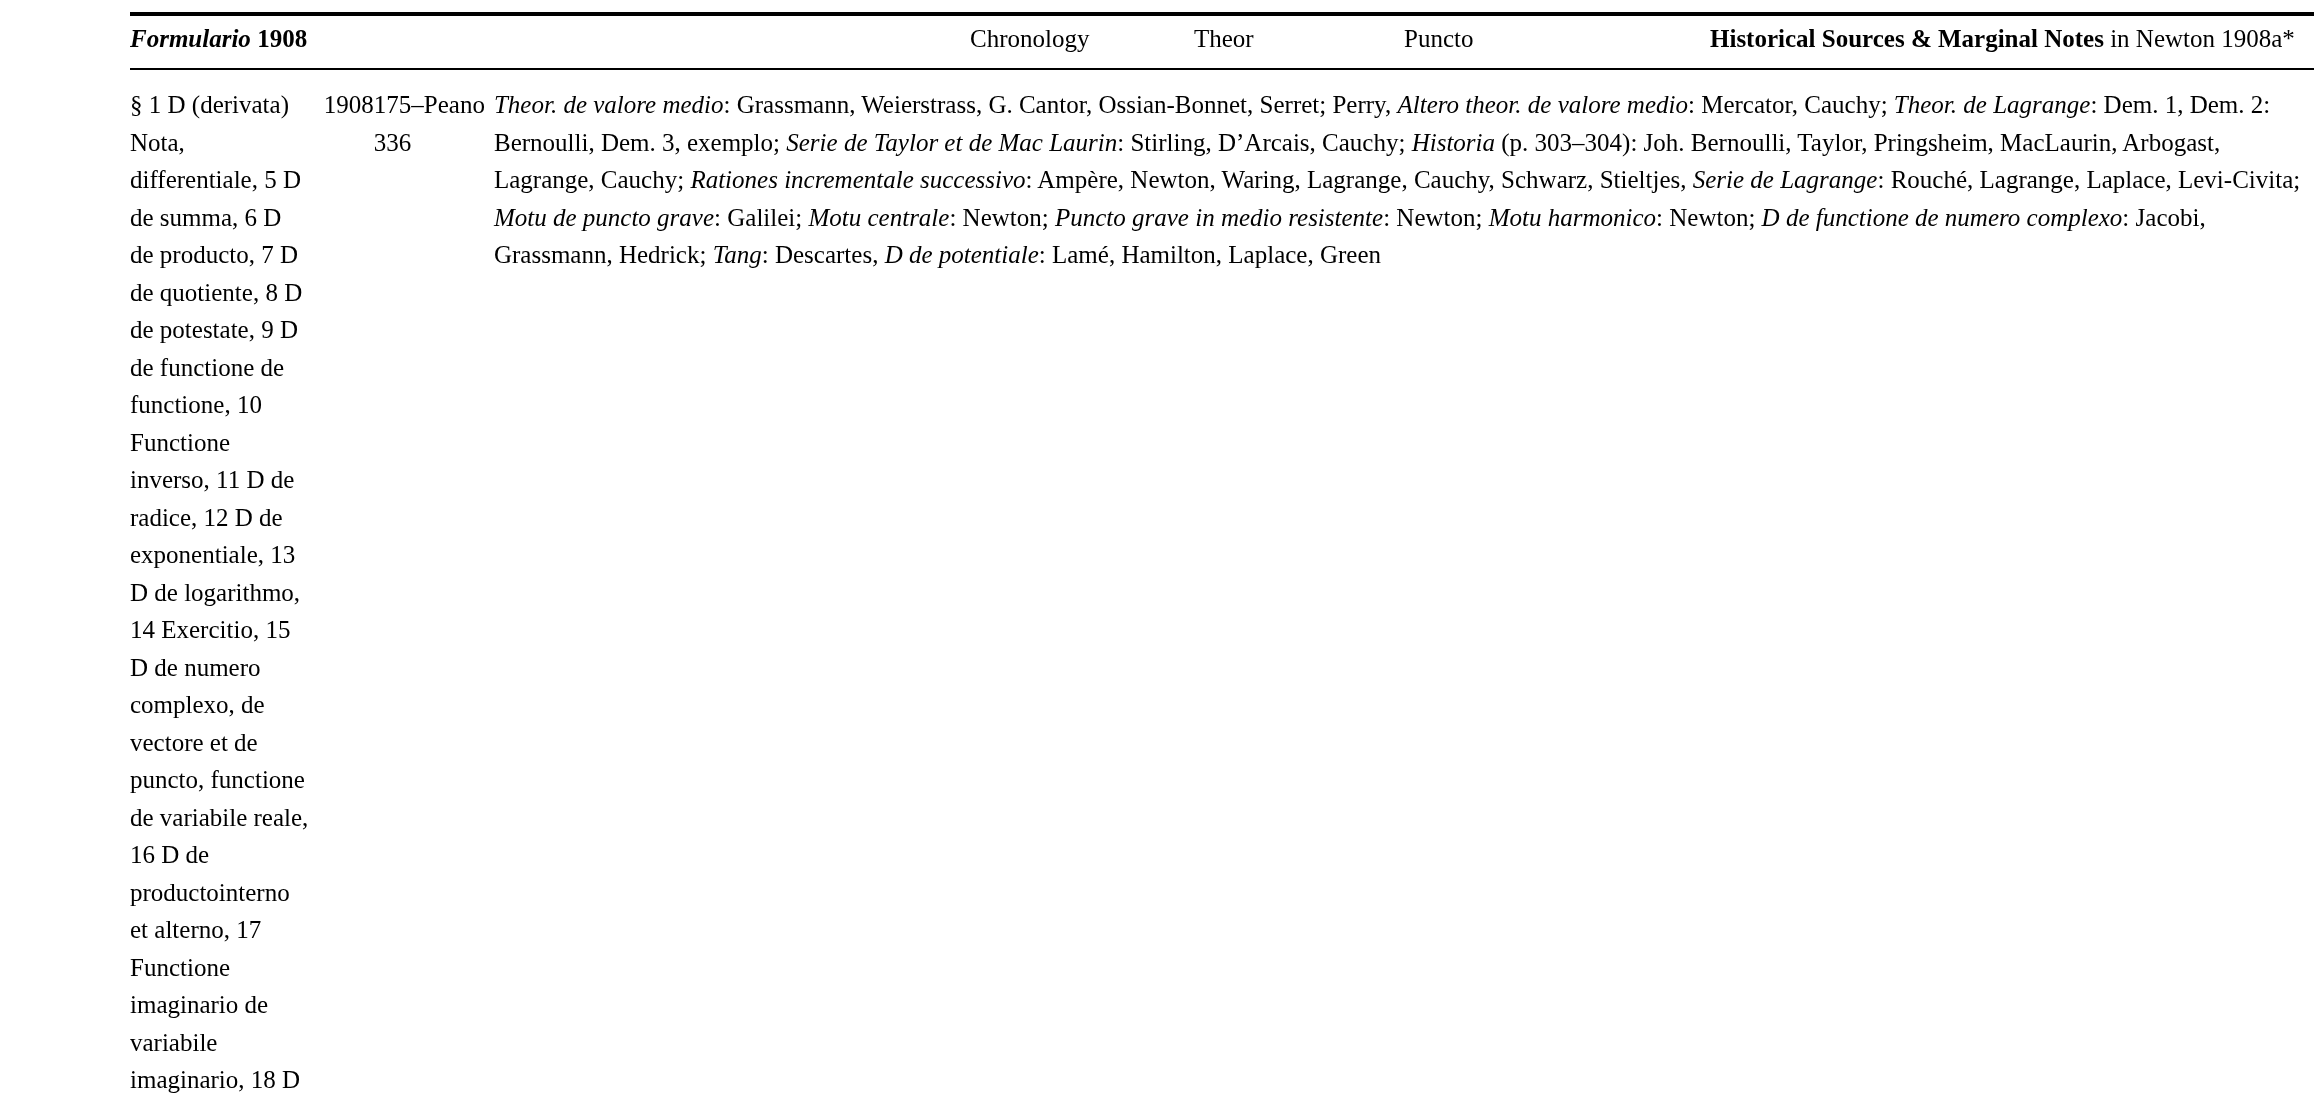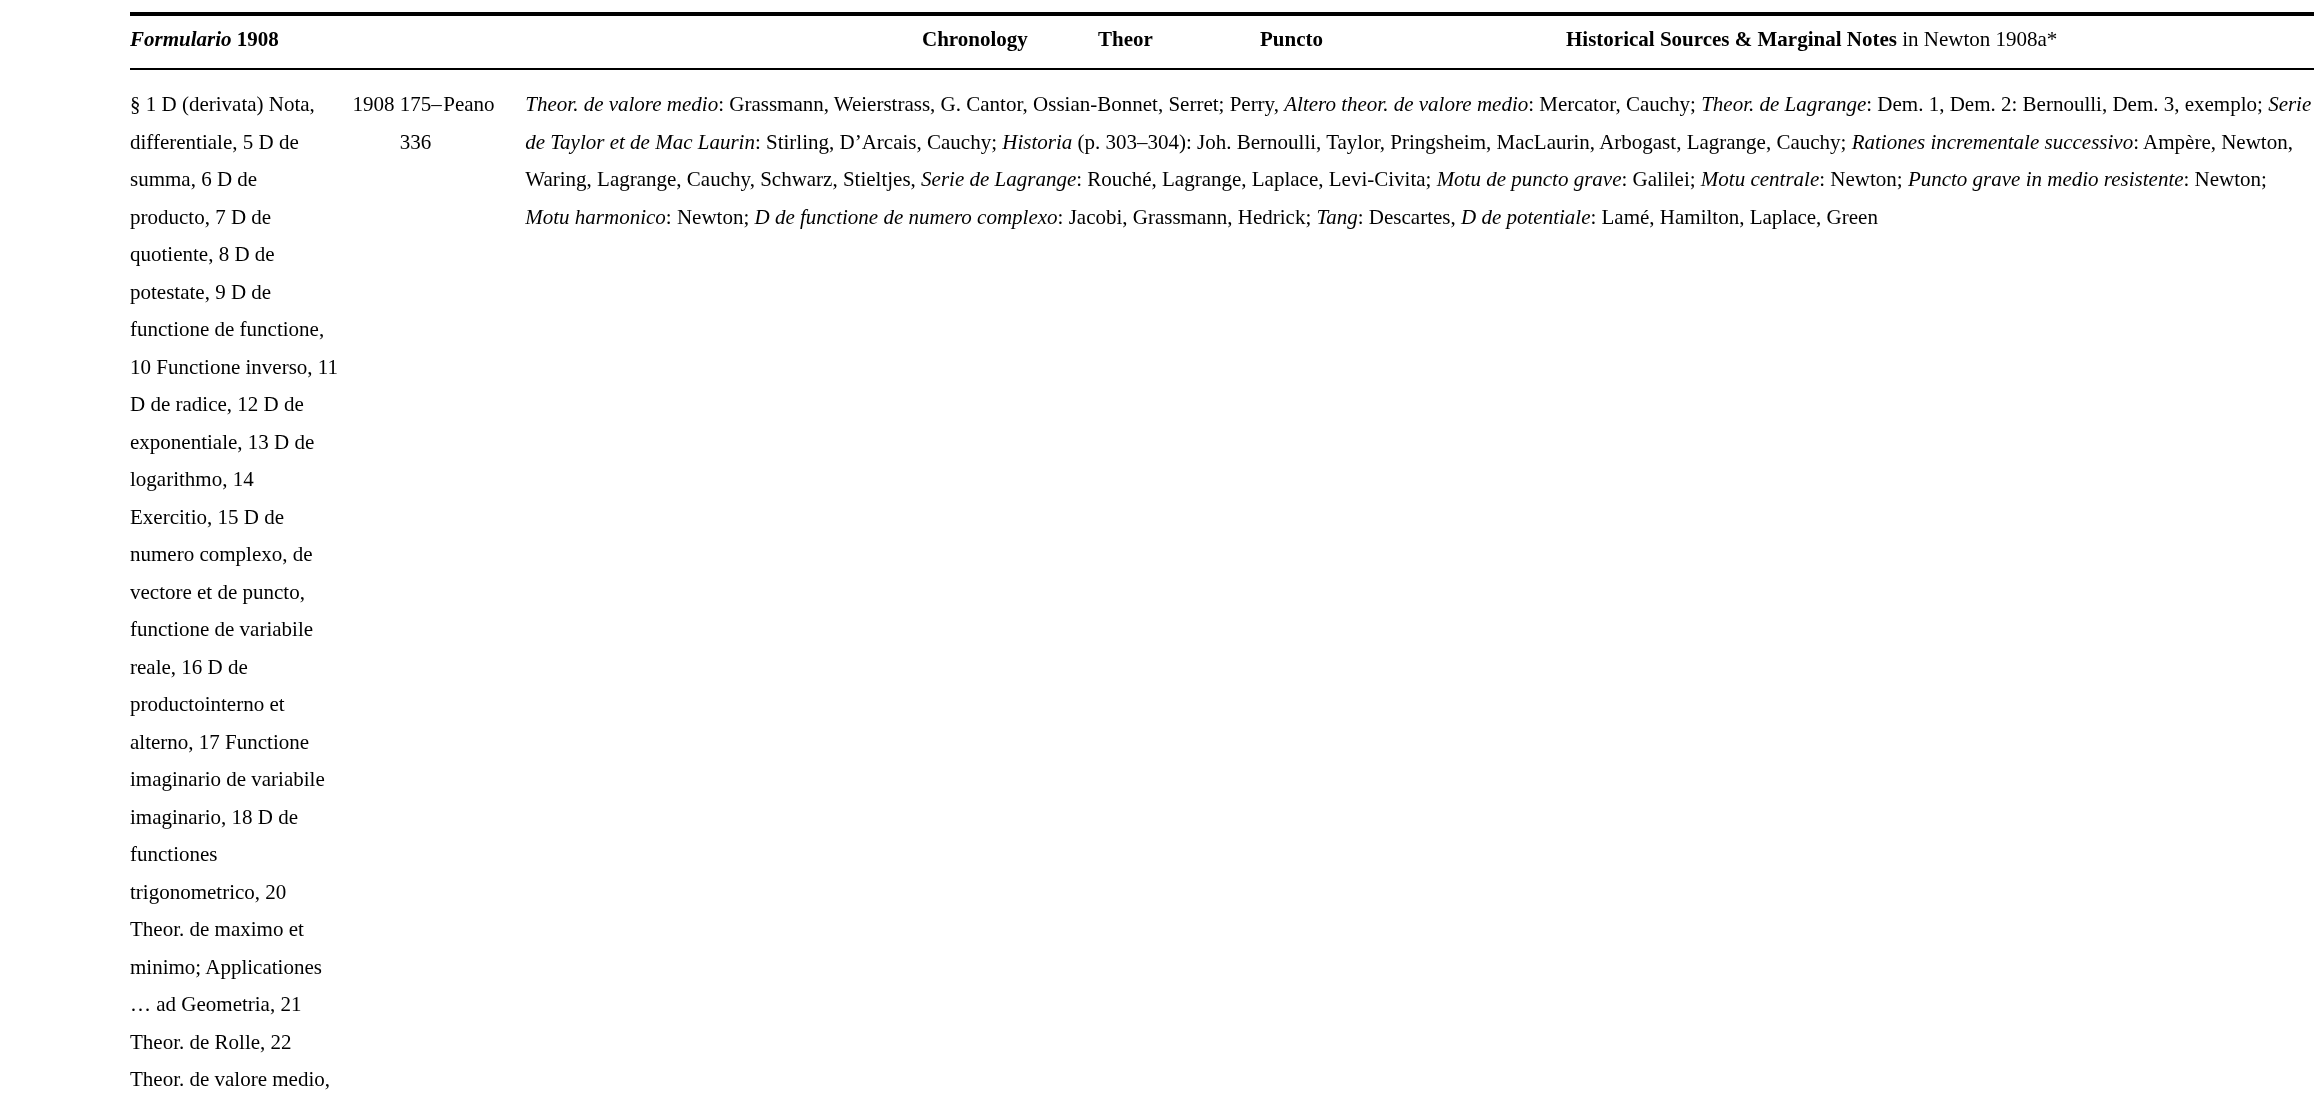--- a/index.html
+++ b/index.html
@@ -4,21 +4,21 @@
 <style>
   * { margin: 0; padding: 0; box-sizing: border-box; }
   html, body { background: #ffffff; }
   .page {
     position: relative;
     width: 2314px;
     height: 1095px;
     background: #ffffff;
     color: #000000;
     font-family: "Liberation Serif", "DejaVu Serif", serif;
-    font-size: 21px;
+    font-size: 25px;
     overflow: hidden;
   }
   .doc-table {
     position: absolute;
     left: 130px;
     top: 12px;
     right: 0;
   }
   .rule { border: 0; }
   .rule-thick { border-top: 4px solid #000000; }
@@ -34,21 +34,21 @@
     line-height: 37.5px;
   }
   .cell { display: block; }
   .c1 { width: 792px; padding-right: 14px; }
   .c2 { width: 176px; }
   .c3 { width: 162px; }
   .c4 { width: 306px; }
   .c5 { flex: 1 1 auto; padding-right: 2px; }
   .bd { font-weight: bold; }
   .it { font-style: italic; }
-  .bold { font-weight: bold; }
+  .bold { font-weight: normal; margin-left: 48px; }
   .chapter-heading { display: block; }
   .chapter-contents { display: block; }
 </style>
 </head>
 <body>
 
 <div class="page">
   <div class="doc-table">
 
     <div class="rule rule-thick"></div>

